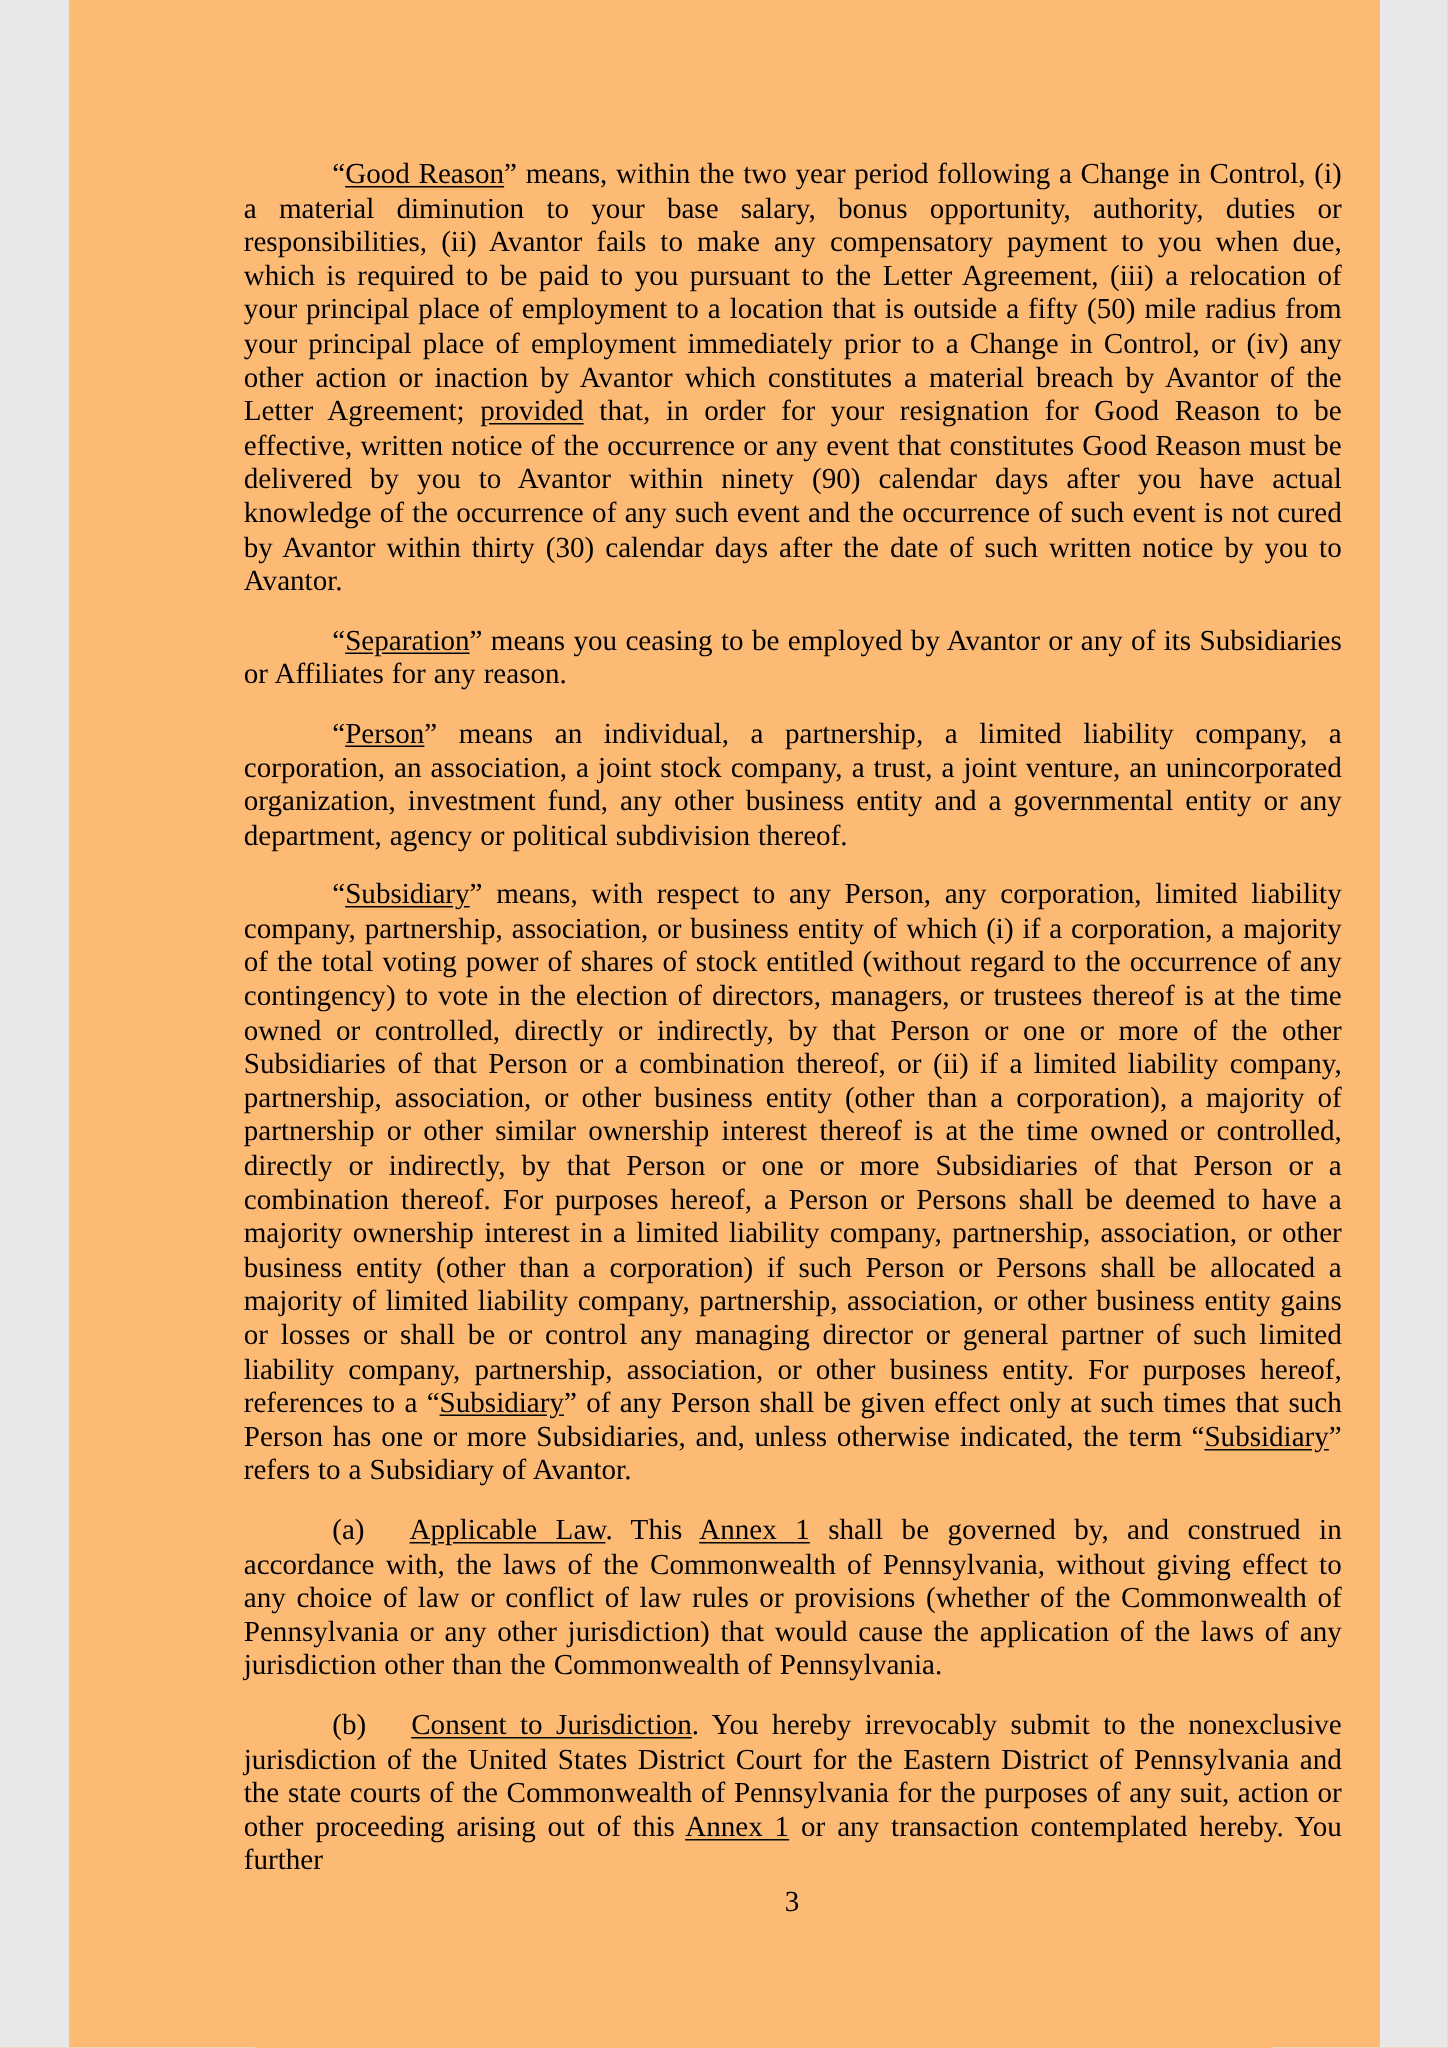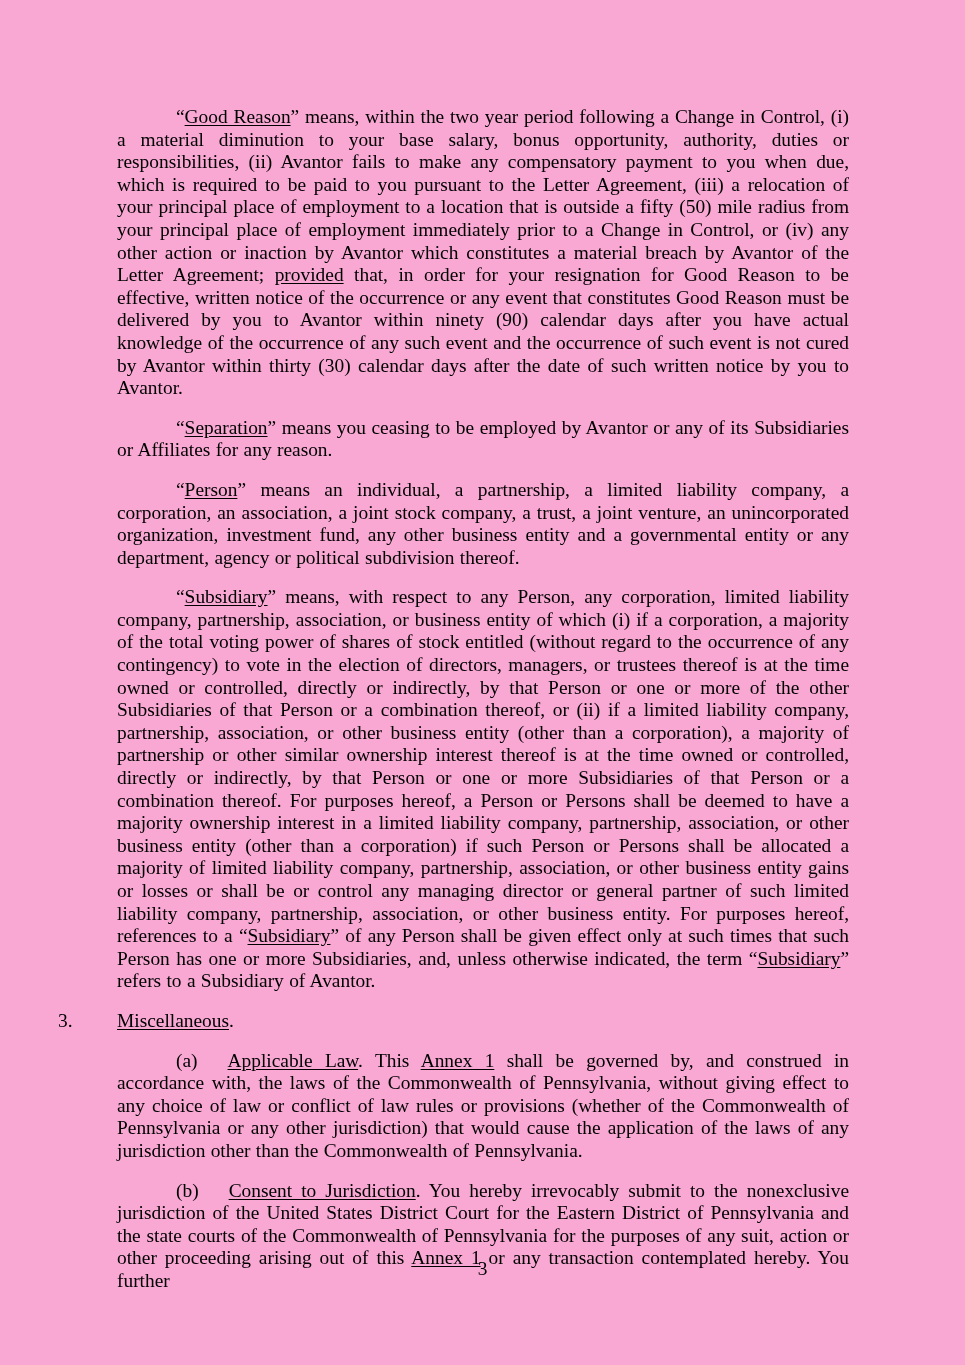--- a/index.html
+++ b/index.html
@@ -1,21 +1,21 @@
 <!DOCTYPE html>
 <html><head>
 <meta charset="utf-8">
 <style>
   html, body { margin: 0; padding: 0; background: #e8e8e8; }
   .page {
     position: relative;
-    width: 965px;
+    width: 874px;
     height: 1365px;
     margin: 0 auto;
-    background: #f9a8d4;
+    background: #fdba74;
     color: #000000;
     font-family: "Liberation Serif", "DejaVu Serif", serif;
     overflow: hidden;
   }
   .doc-body {
     position: absolute;
     left: 117px;
     top: 106px;
     width: 732px;
   }
@@ -55,18 +55,17 @@
 </style>
 </head>
 <body>
 
 <div class="page">
   <div class="doc-body">
       <p class="para definition"><span>“</span><span class="u">Good Reason</span><span>” means, within the two year period following a Change in Control, (i) a material diminution to your base salary, bonus opportunity, authority, duties or responsibilities, (ii) Avantor fails to make any compensatory payment to you when due, which is required to be paid to you pursuant to the Letter Agreement, (iii) a relocation of your principal place of employment to a location that is outside a fifty (50) mile radius from your principal place of employment immediately prior to a Change in Control, or (iv) any other action or inaction by Avantor which constitutes a material breach by Avantor of the Letter Agreement; </span><span class="u">provided</span><span> that, in order for your resignation for Good Reason to be effective, written notice of the occurrence or any event that constitutes Good Reason must be delivered by you to Avantor within ninety (90)  calendar days after you have actual knowledge of the occurrence of any such event and the occurrence of such event is not cured by Avantor within thirty (30) calendar days after the date of such written notice by you to Avantor.</span></p>
       <p class="para definition"><span>“</span><span class="u">Separation</span><span>” means you ceasing to be employed by Avantor or any of its Subsidiaries or Affiliates for any reason.</span></p>
       <p class="para definition"><span>“</span><span class="u">Person</span><span>” means an individual, a partnership, a limited liability company, a corporation, an association, a joint stock company, a trust, a joint venture, an unincorporated organization, investment fund, any other business entity and a governmental entity or any department, agency or political subdivision thereof.</span></p>
       <p class="para definition"><span>“</span><span class="u">Subsidiary</span><span>” means, with respect to any Person, any corporation, limited liability company, partnership, association, or business entity of which (i) if a corporation, a majority of the total voting power of shares of stock entitled (without regard to the occurrence of any contingency) to vote in the election of directors, managers, or trustees thereof is at the time owned or controlled, directly or indirectly, by that Person or one or more of the other Subsidiaries of that Person or a combination thereof, or (ii) if a limited liability company, partnership, association, or other business entity (other than a corporation), a majority of partnership or other similar ownership interest thereof is at the time owned or controlled, directly or indirectly, by that Person or one or more Subsidiaries of that Person or a combination thereof.  For purposes hereof, a Person or Persons shall be deemed to have a majority ownership interest in a limited liability company, partnership, association, or other business entity (other than a corporation) if such Person or Persons shall be allocated a majority of limited liability company, partnership, association, or other business entity gains or losses or shall be or control any managing director or general partner of such limited liability company, partnership, association, or other business entity.  For purposes hereof, references to a “</span><span class="u">Subsidiary</span><span>” of any Person shall be given effect only at such times that such Person has one or more Subsidiaries, and, unless otherwise indicated, the term “</span><span class="u">Subsidiary</span><span>” refers to a Subsidiary of Avantor.</span></p>
-      <p class="para section"><span class="section-num">3.</span><span class="u">Miscellaneous</span><span>.</span></p>
       <p class="para subsection"><span class="sub-label">(a)</span><span class="tab-gap"></span><span class="u">Applicable Law</span><span>. This </span><span class="u">Annex 1</span><span> shall be governed by, and construed in accordance with, the laws of the Commonwealth of Pennsylvania, without giving effect to any choice of law or conflict of law rules or provisions (whether of the Commonwealth of Pennsylvania or any other jurisdiction) that would cause the application of the laws of any jurisdiction other than the Commonwealth of Pennsylvania.</span></p>
       <p class="para subsection"><span class="sub-label">(b)</span><span class="tab-gap"></span><span class="u">Consent to Jurisdiction</span><span>.  You hereby irrevocably submit to the nonexclusive jurisdiction of the United States District Court for the Eastern District of Pennsylvania and the state courts of the Commonwealth of Pennsylvania for the purposes of any suit, action or other proceeding arising out of this </span><span class="u">Annex 1</span><span> or any transaction contemplated hereby.  You further</span></p>
     </div>
   <div class="page-number">3</div>
 </div>
 
 </body></html>

